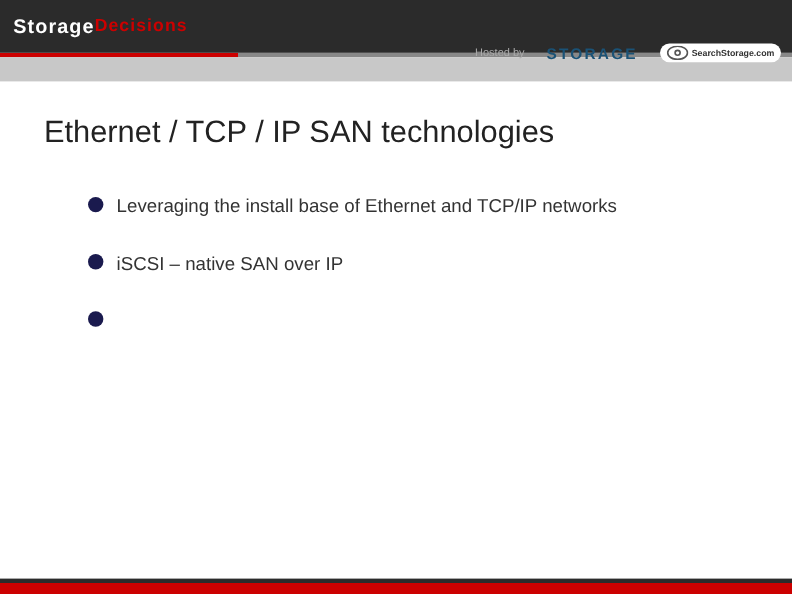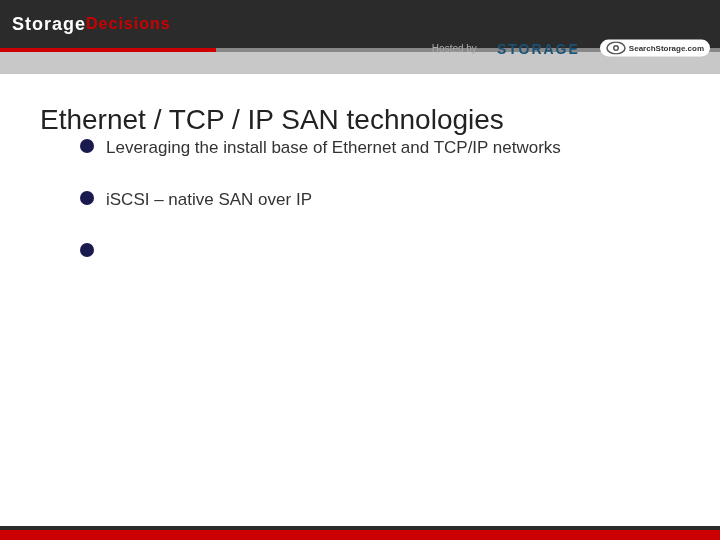--- a/index.html
+++ b/index.html
@@ -102,20 +102,21 @@
     
     .main-content {
       padding: 30px 40px 20px 40px;
       flex: 1;
     }
 
     .slide-title {
       font-size: 28px;
       font-weight: normal;
       color: #222222;
+      margin-bottom: 40px;
     }
 
     .bullet-list {
       list-style: none;
       padding: 0;
       margin: 0 0 0 40px;
     }
 
     .bullet-item {
       display: flex;

